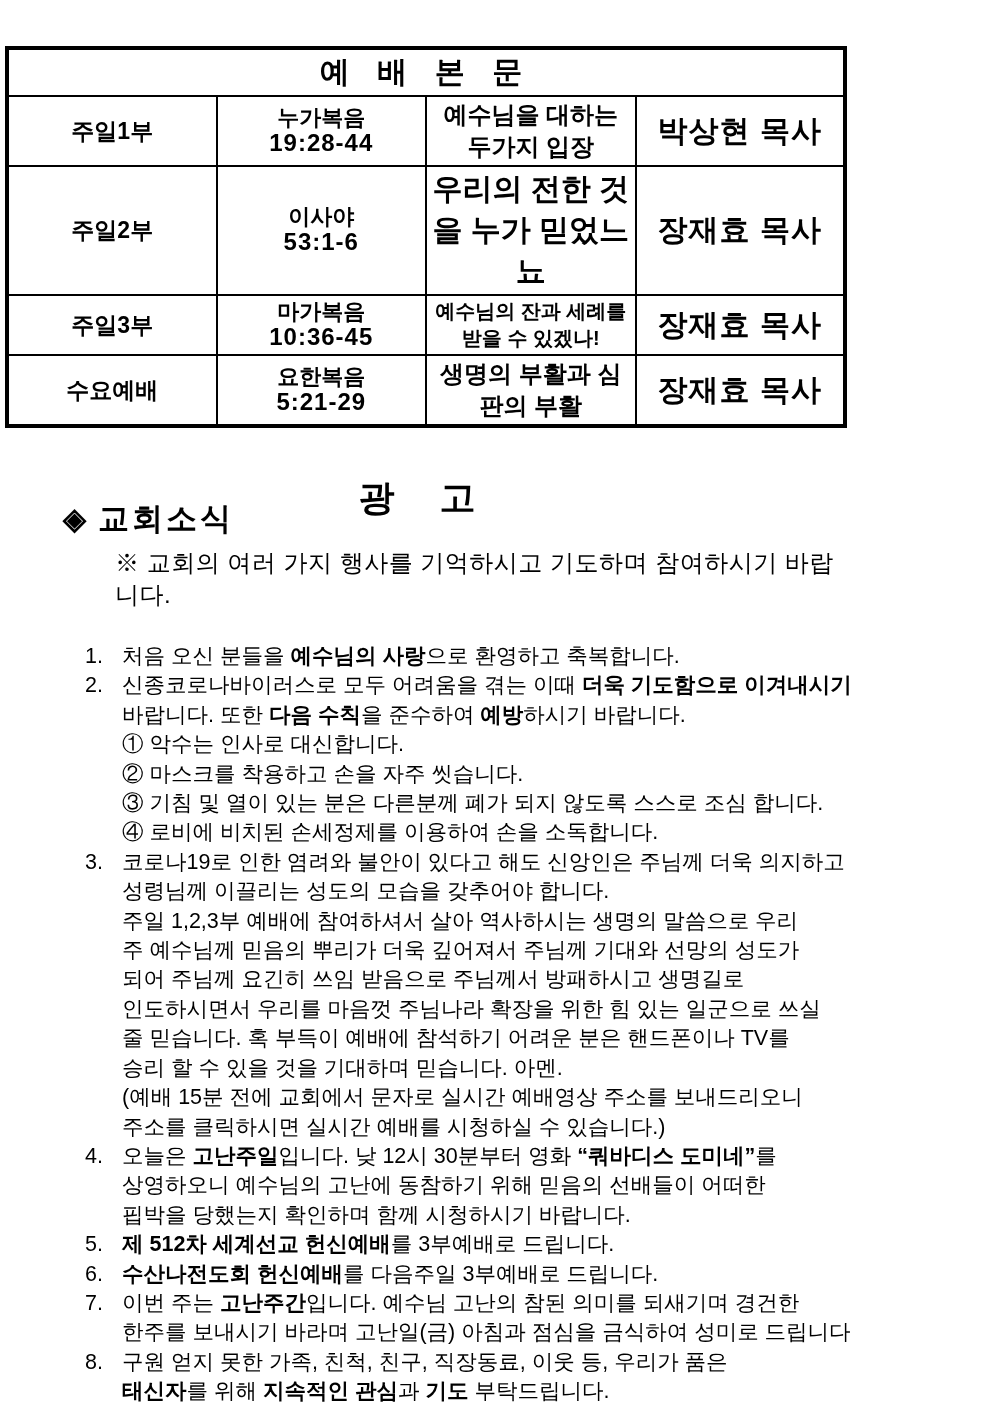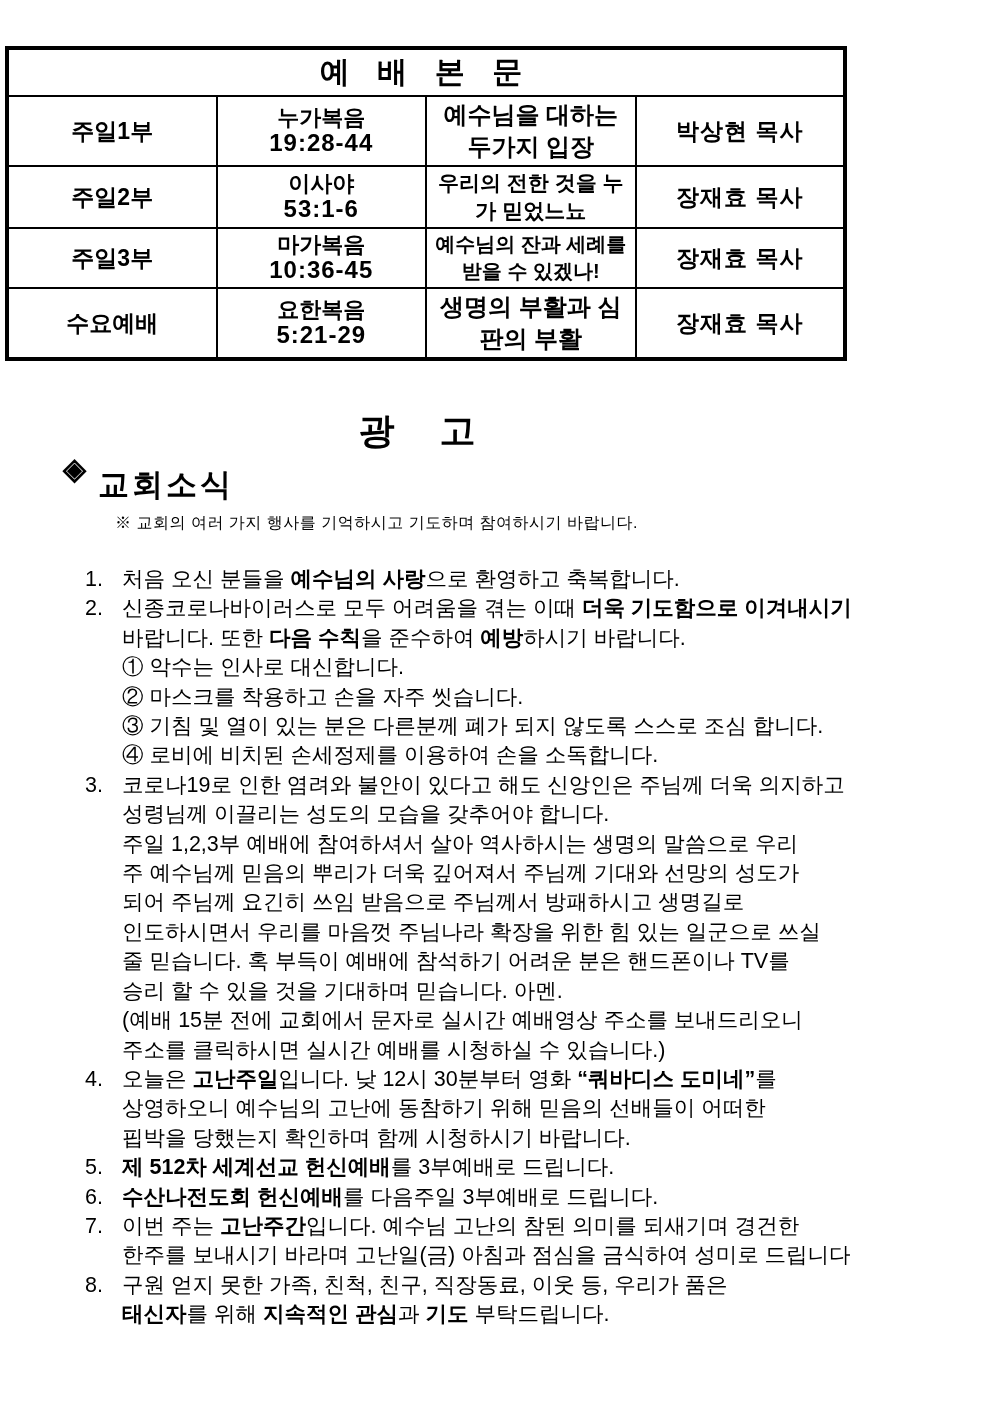--- a/index.html
+++ b/index.html
@@ -32,23 +32,23 @@
     font-weight: bold;
     letter-spacing: 10px;
     font-family: "Liberation Serif", serif;
   }
   table.worship tbody tr { height: 58px; }
   td.service  { width: 118px; font-size: 23px; font-weight: bold; }
   td.scripture{ width: 166px; font-weight: bold; line-height: 1.1; }
   .book  { font-size: 22px; }
   .verse { font-size: 24px; letter-spacing: 1px; }
   td.sermon { width: 368px; font-weight: bold; font-size: 24px; }
-  tbody tr:nth-child(2) td.sermon { font-size: 21px; border-radius: 21px; }
+  tbody tr:nth-child(2) td.sermon { font-size: 30px; border-radius: 21px; }
   tbody tr:nth-child(3) td.sermon { font-size: 20px; }
-  td.pastor { width: 184px; font-size: 23px; font-weight: bold; letter-spacing: 1px; }
+  td.pastor { width: 184px; font-size: 30px; font-weight: bold; letter-spacing: 1px; }
 
   
   .ad-divider {
     display: flex; align-items: center;
     margin: 22px 62px 0 62px;
     gap: 16px;
     height: 44px;
     flex-direction: column;
   }
   .ad-dash { flex: 1 1 auto; border-top: 2px dashed #000; height: 0; margin-top: 6px; }
@@ -60,24 +60,24 @@
   }
 
   
   .news-heading {
     margin: 4px 0 0 63px;
     display: flex; align-items: center; gap: 12px;
     font-family: "Liberation Serif", serif;
     font-weight: bold;
   }
   .diamond { font-size: 30px; line-height: 1; }
-  .news-title { font-size: 31px; letter-spacing: 3px; margin-top: 33px; }
+  .news-title { font-size: 31px; letter-spacing: 3px; }
   .news-note {
     margin: 7px 0 16px 115px;
-    font-size: 16px;
+    font-size: 24px;
     letter-spacing: 0.5px;
   }
 
   
   .announcements {
     margin-top: 31px;
     font-size: 21.5px;
     line-height: 29.4px;
     letter-spacing: 0px;
   }

